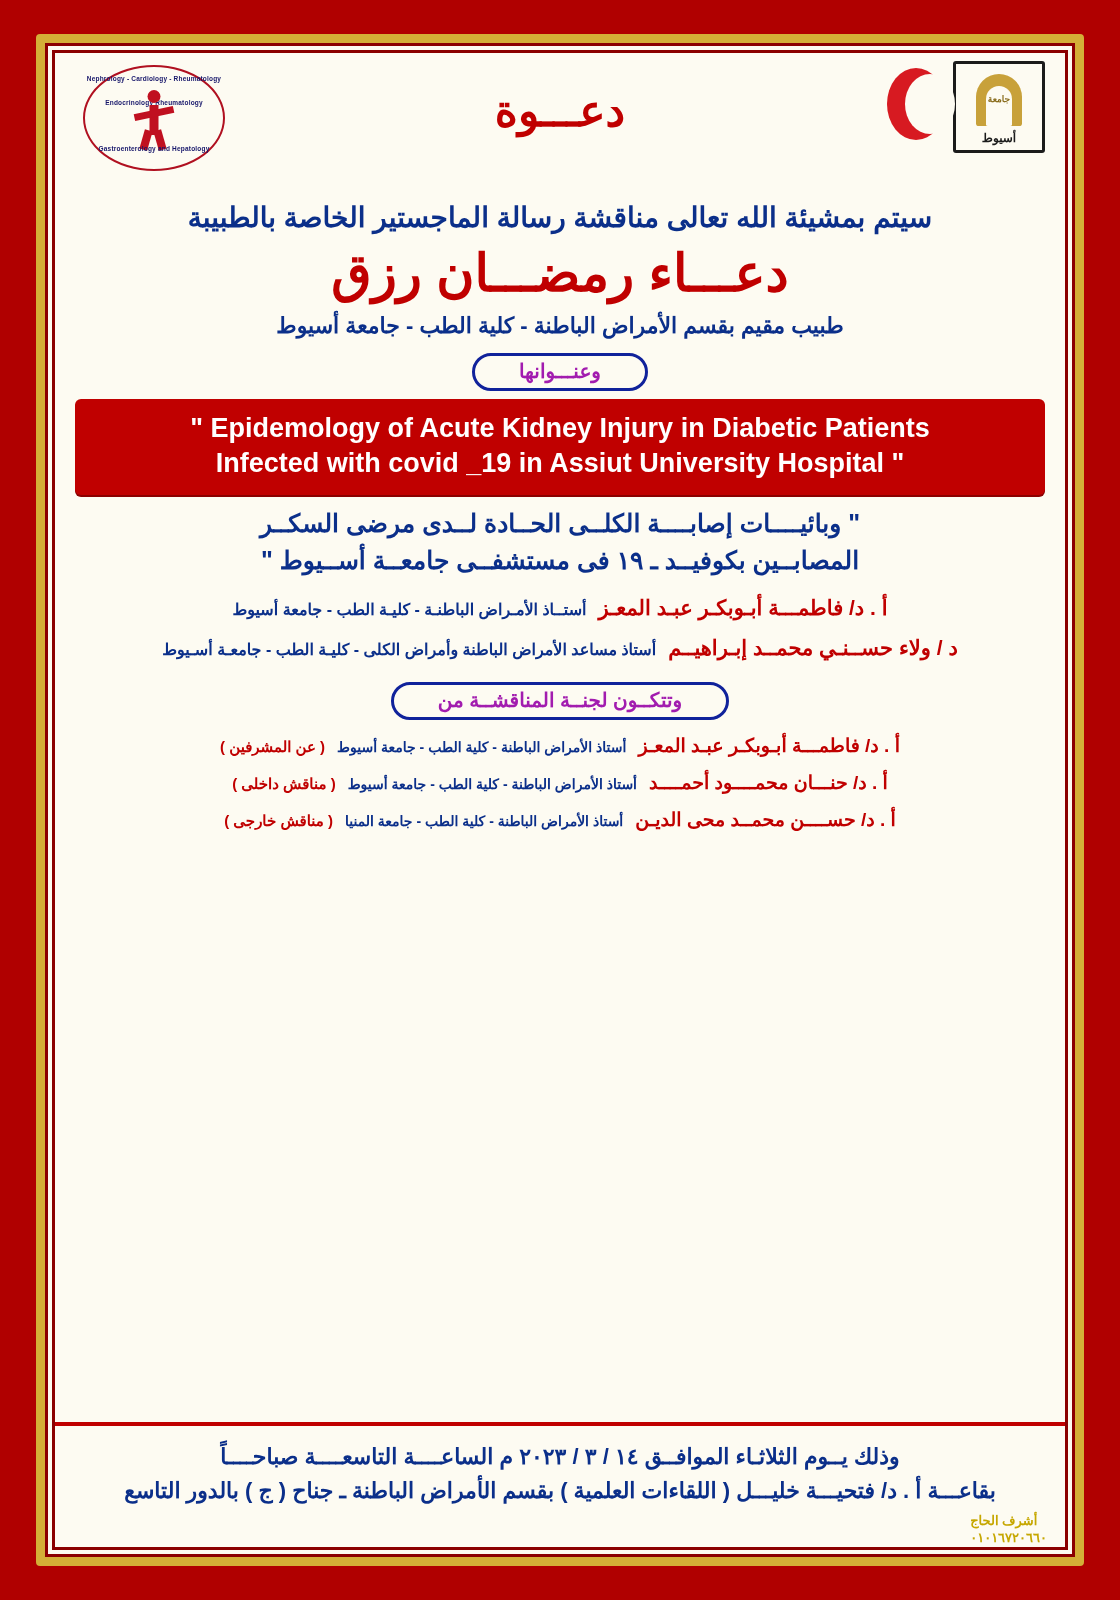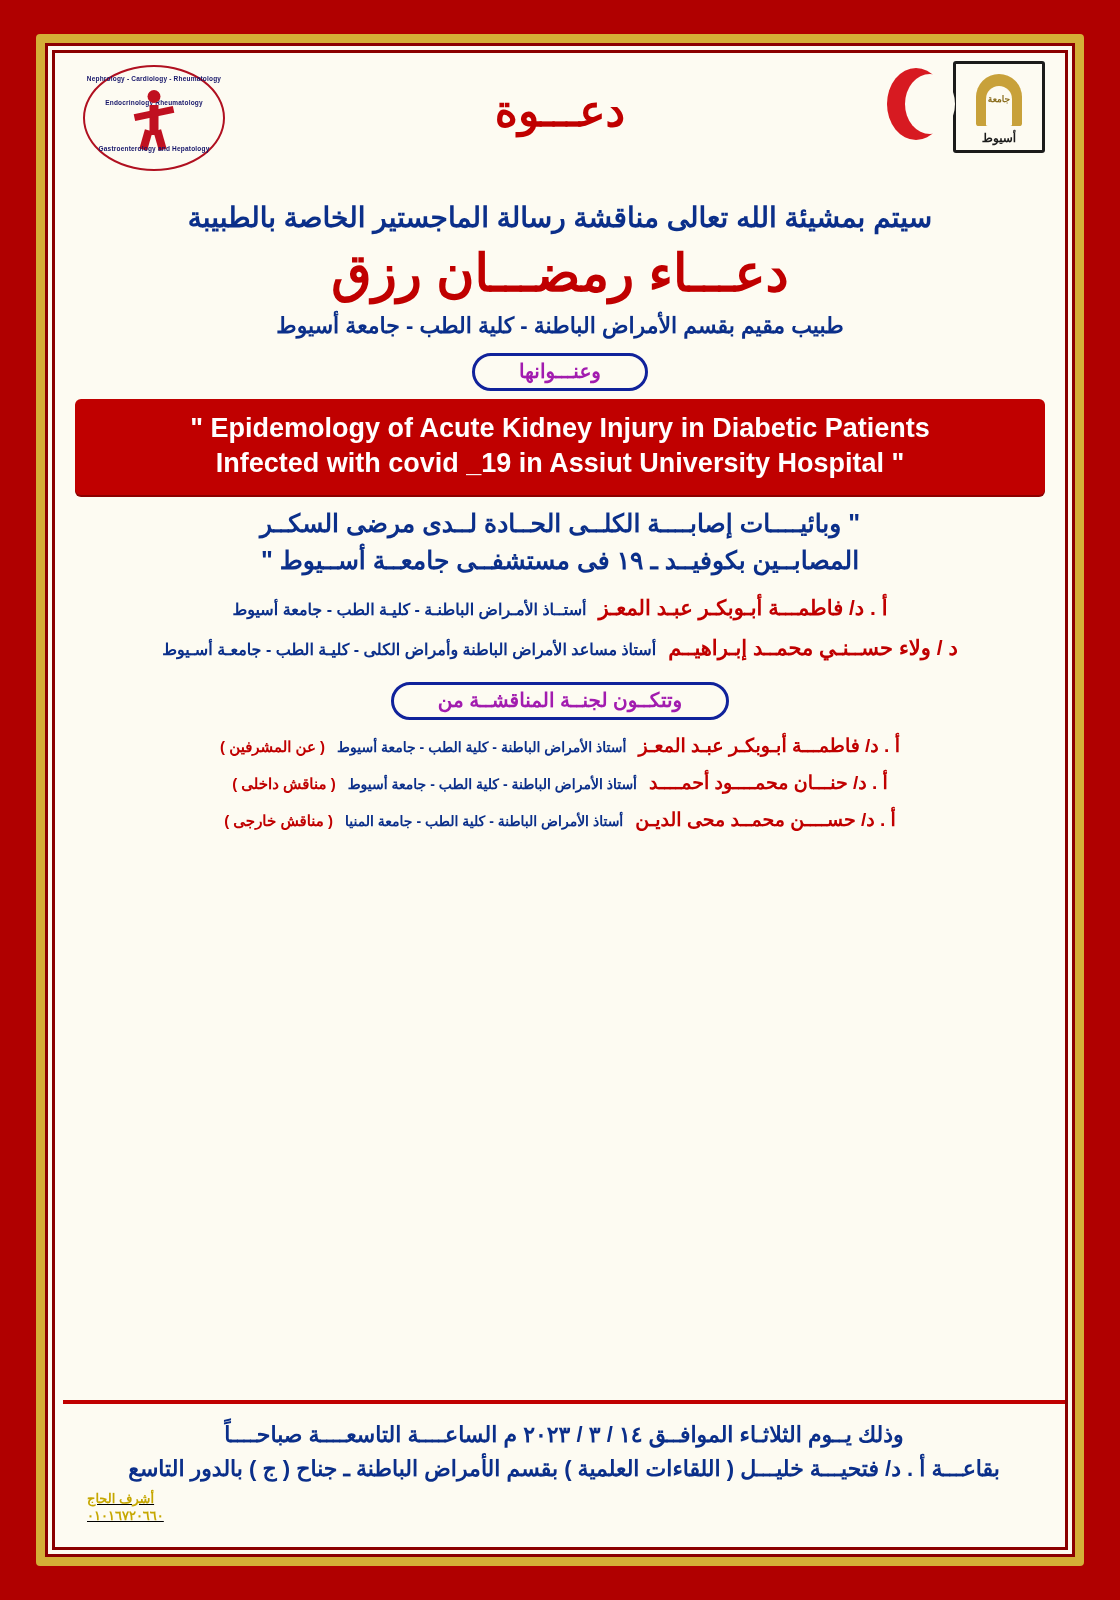--- a/index.html
+++ b/index.html
@@ -282,24 +282,24 @@
     min-width: 96px;
     text-align: right;
   }
   .disc-row { margin-top: 14px; }
   .disc-row .p-name { font-size: 19px; }
   .disc-row .p-role { font-size: 14px; }
 
   
   .footer {
     position: absolute;
-    left: 8px; right: 0; bottom: 0;
+    left: 0; right: 0; bottom: 0;
     border-top: 4px solid #c00000;
     background: #fdfbf2;
-    padding: 10px 18px 22px 18px;
+    padding: 10px 18px 0 18px;
     box-sizing: border-box;
   }
   .footer-line {
     text-align: center;
     font-size: 22px;
     font-weight: bold;
     color: #0b2f8a;
     margin: 8px 0;
     letter-spacing: .5px;
   }
@@ -308,22 +308,21 @@
     color: #c6a700;
     font-size: 13px;
     font-weight: bold;
     line-height: 1.35;
     padding-left: 6px;
     direction: rtl;
   }
   .footer-sign div { text-align: left; }
   .sign-wrap {
     display: flex;
-    justify-content: flex-end;
-    text-decoration: underline;
+    justify-content: flex-start;
   }
   .sign-inner { text-align: center; }
 </style>
 </head>
 <body>
 
 <div class="poster">
   <div class="frame-gold"></div>
   <div class="frame-inner">
     <div class="content">

